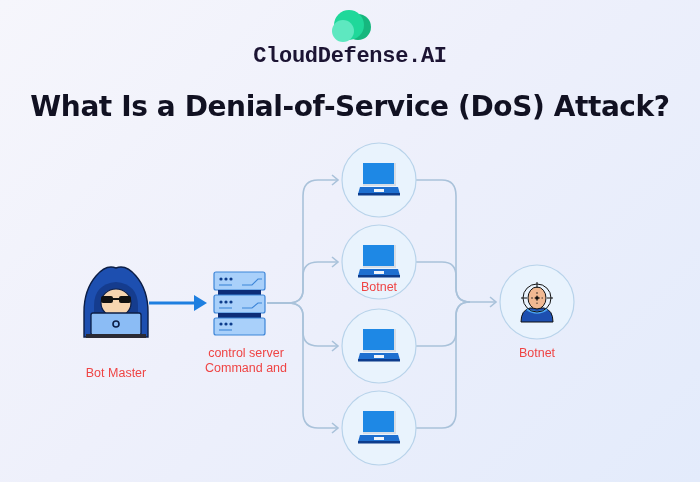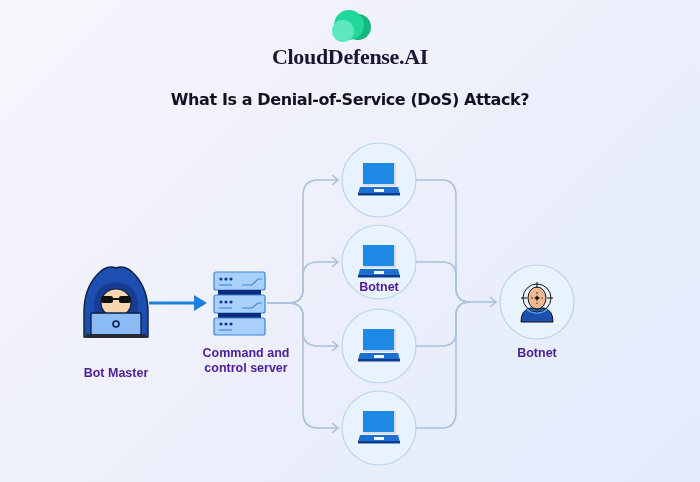--- a/index.html
+++ b/index.html
@@ -5,29 +5,29 @@
   html, body { margin:0; padding:0; }
   body {
     width:700px; height:482px; overflow:hidden; position:relative;
     background: linear-gradient(135deg, #f6f6fc 0%, #eef0fb 45%, #e3ebfb 100%);
     font-family: "Liberation Sans", sans-serif;
   }
   .abs { position:absolute; }
   #logo-text {
     left:0; width:700px; top:44px; text-align:center;
     font-size:22px; font-weight:bold; color:#1c1433; letter-spacing:-0.3px;
-    font-family: Liberation Serif, serif;
+    font-family: Liberation Mono, monospace;
   }
   #page-title {
     left:0; width:700px; top:90px; text-align:center;
-    font-size:16px; font-weight:bold; color:#111122;
+    font-size:28px; font-weight:bold; color:#111122;
     font-family: "DejaVu Sans", sans-serif; letter-spacing:-0.4px;
   }
   .label {
-    font-size:12.5px; font-weight:bold; color:#4c1d95; text-align:center;
+    font-size:12.5px; font-weight:normal; color:#ef4444; text-align:center;
     font-family: "Liberation Sans", sans-serif; line-height:15px;
   }
   svg { position:absolute; left:0; top:0; }
 </style>
 </head>
 <body>
 
 <svg width="700" height="482">
   <g>
     <circle cx="358" cy="27" r="13" fill="#16b77e"></circle>
@@ -154,19 +154,19 @@
     </g>
   </g>
 </svg>
 
 <div id="logo-text" class="abs">CloudDefense.AI</div>
 <div id="page-title" class="abs">What Is a Denial-of-Service (DoS) Attack?</div>
 
 <div class="abs label" style="left:66px; width:100px; top:366px;">Bot Master</div>
 
 <div class="abs label" style="left:186px; width:120px; top:346px;">
+  <div>control server</div>
   <div>Command and</div>
-  <div>control server</div>
 </div>
 
 <div class="abs label" style="left:339px; width:80px; top:280px;">Botnet</div>
 
 <div class="abs label" style="left:497px; width:80px; top:346px;">Botnet</div>
 
 </body></html>

